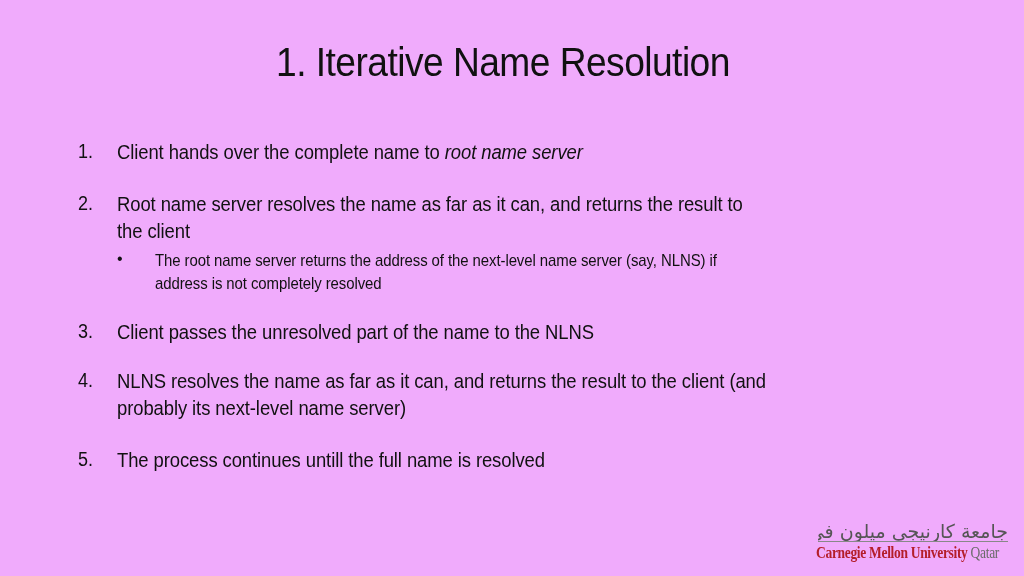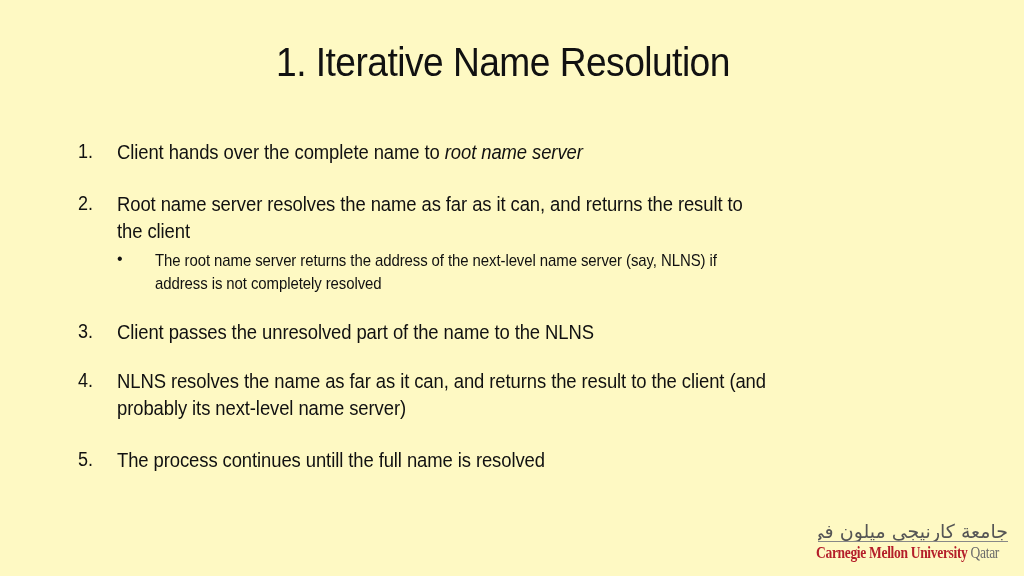--- a/index.html
+++ b/index.html
@@ -1,21 +1,21 @@
 <!DOCTYPE html>
 <html><head>
 <meta charset="utf-8">
 <style>
   html, body { margin: 0; padding: 0; }
   body {
     width: 1024px; height: 576px; overflow: hidden; position: relative;
     background: #ffffff; color: #000000;
     font-family: "Liberation Sans", "DejaVu Sans", sans-serif;
   }
-  .slide { position: absolute; left: 0; top: 0; width: 1024px; height: 576px; background: #fef9c3; }
+  .slide { position: absolute; left: 0; top: 0; width: 1024px; height: 576px; background: #f0abfc; }
   .title {
     position: absolute; left: 0; top: 40px; width: 1006px; text-align: center;
     font-size: 40px; font-weight: normal; color: #111; letter-spacing: -0.6px;
     transform: scaleX(0.93); transform-origin: 503px 0;
     white-space: nowrap;
   }
   .item { position: absolute; left: 0; width: 1024px; }
   .num {
     position: absolute; left: 78px; font-size: 20px; color: #111;
     transform: scaleX(0.9); transform-origin: left top; white-space: nowrap;

